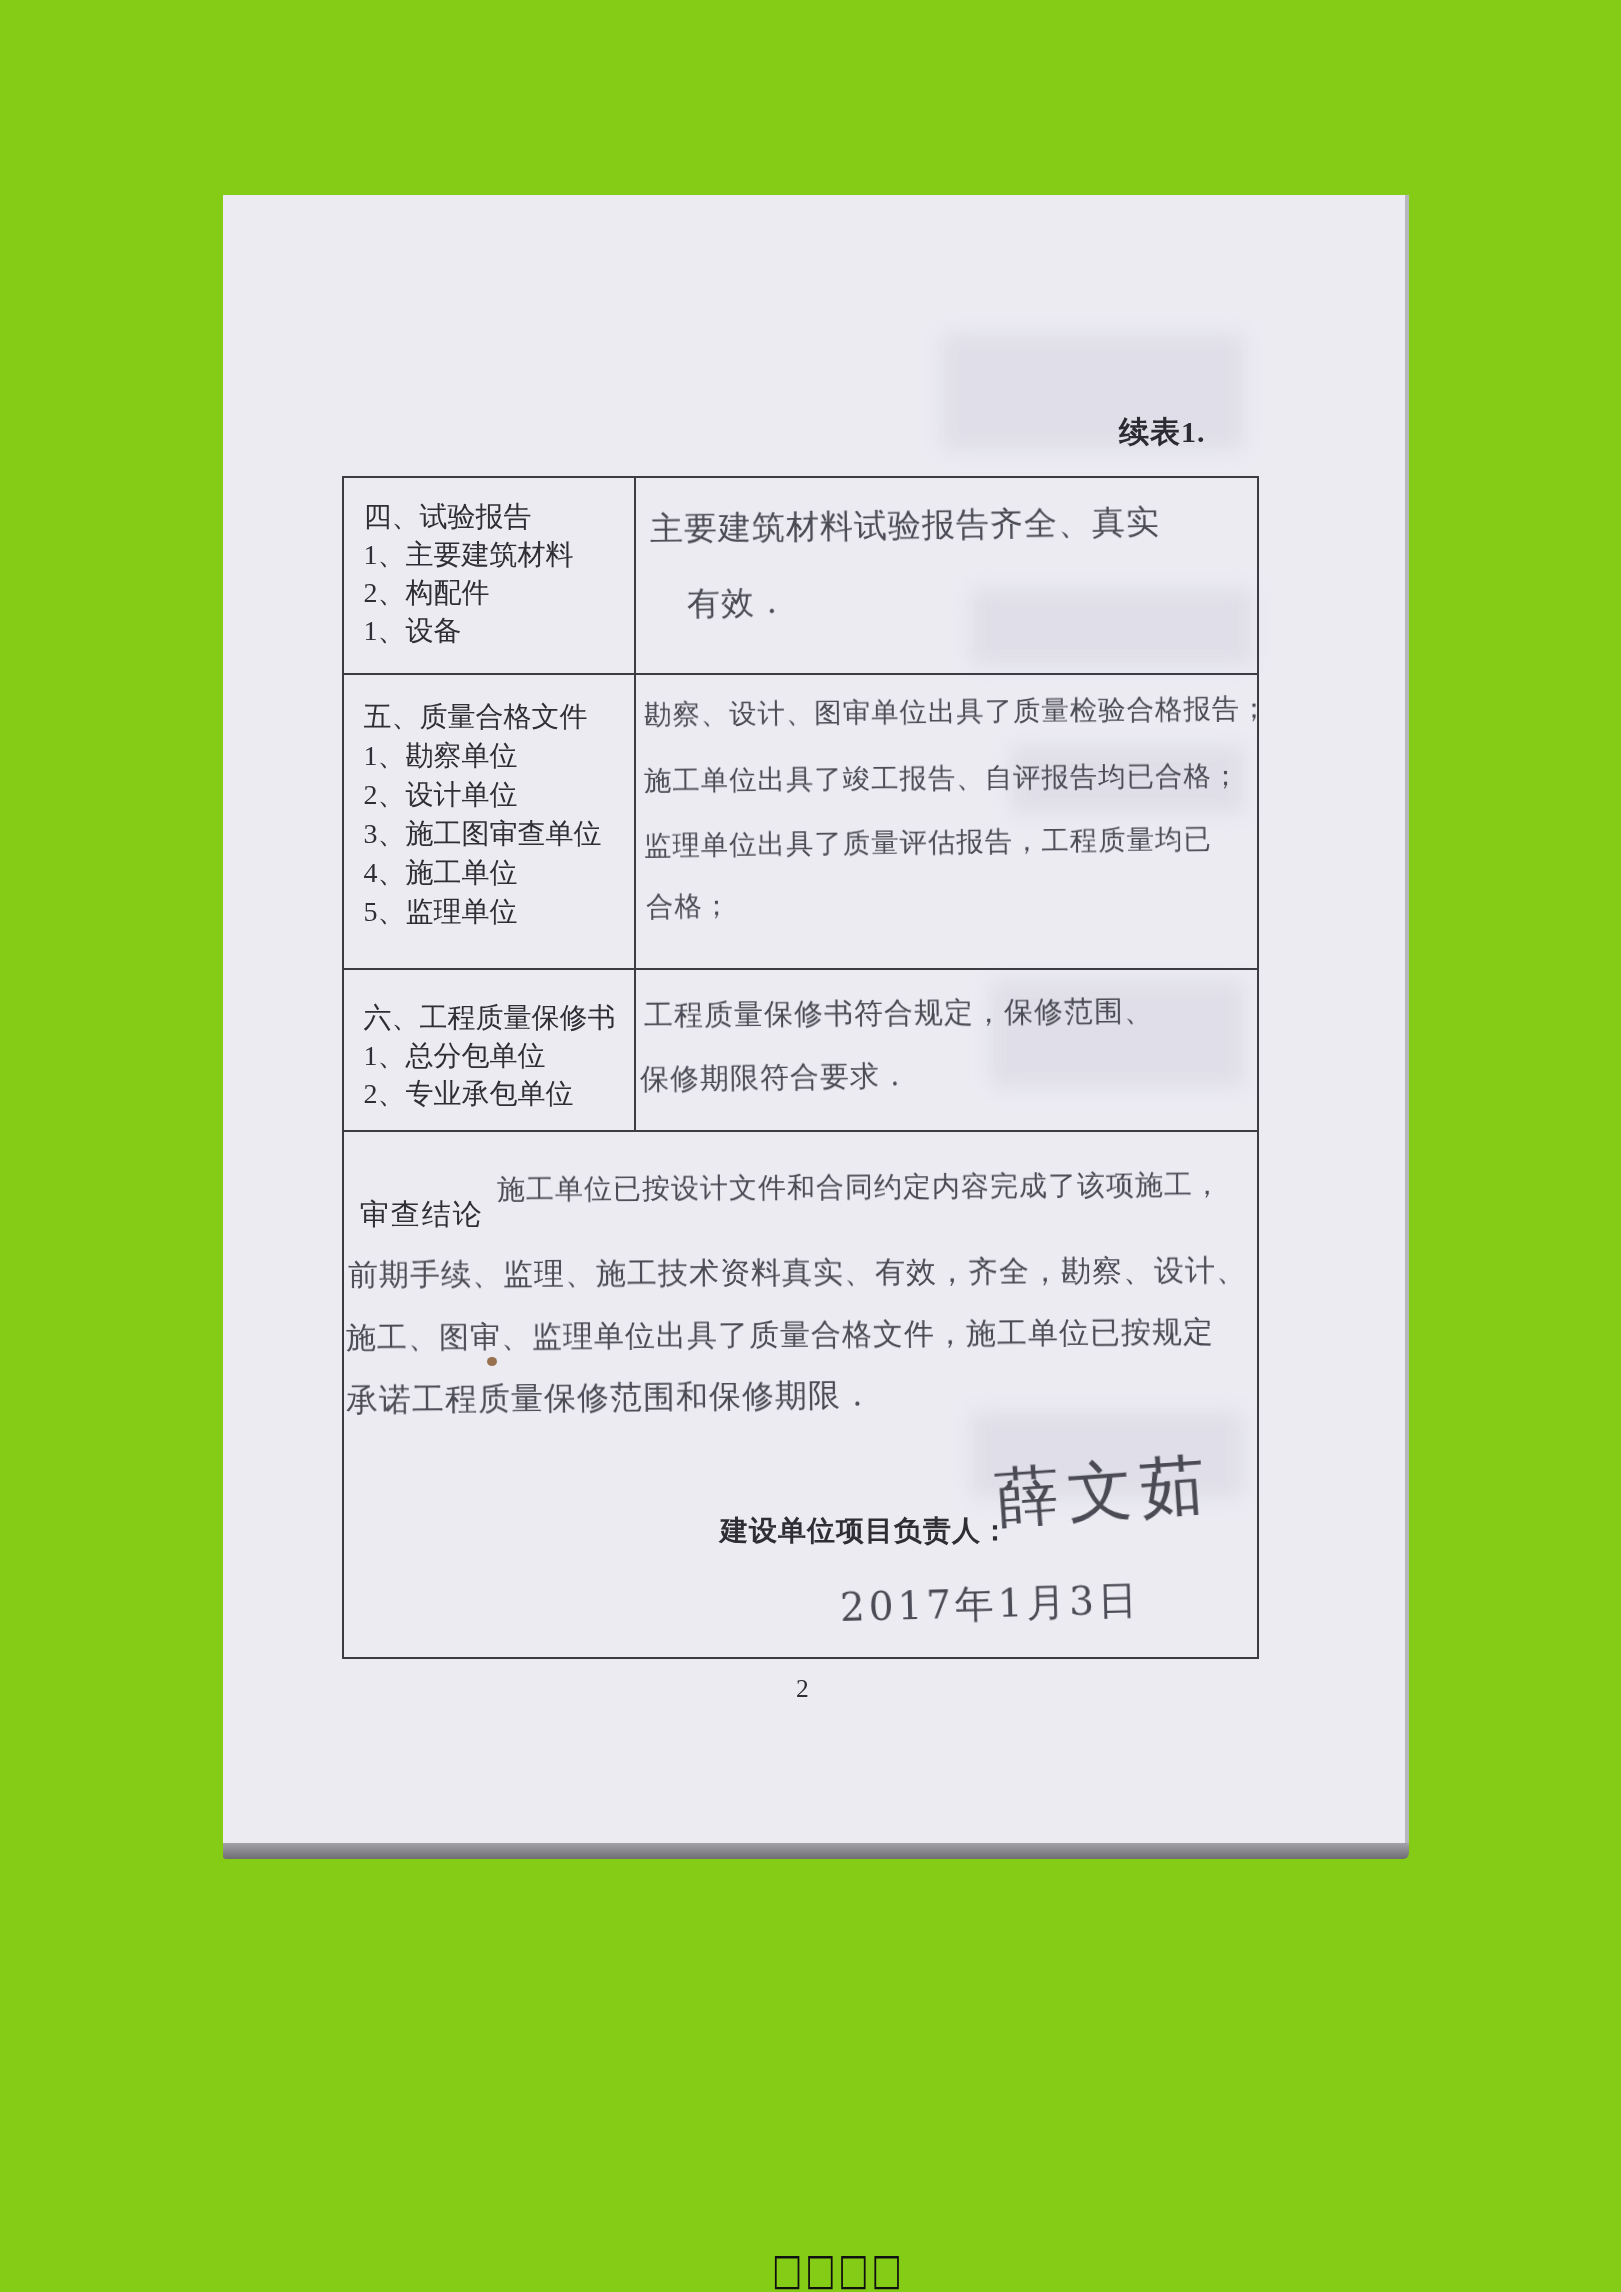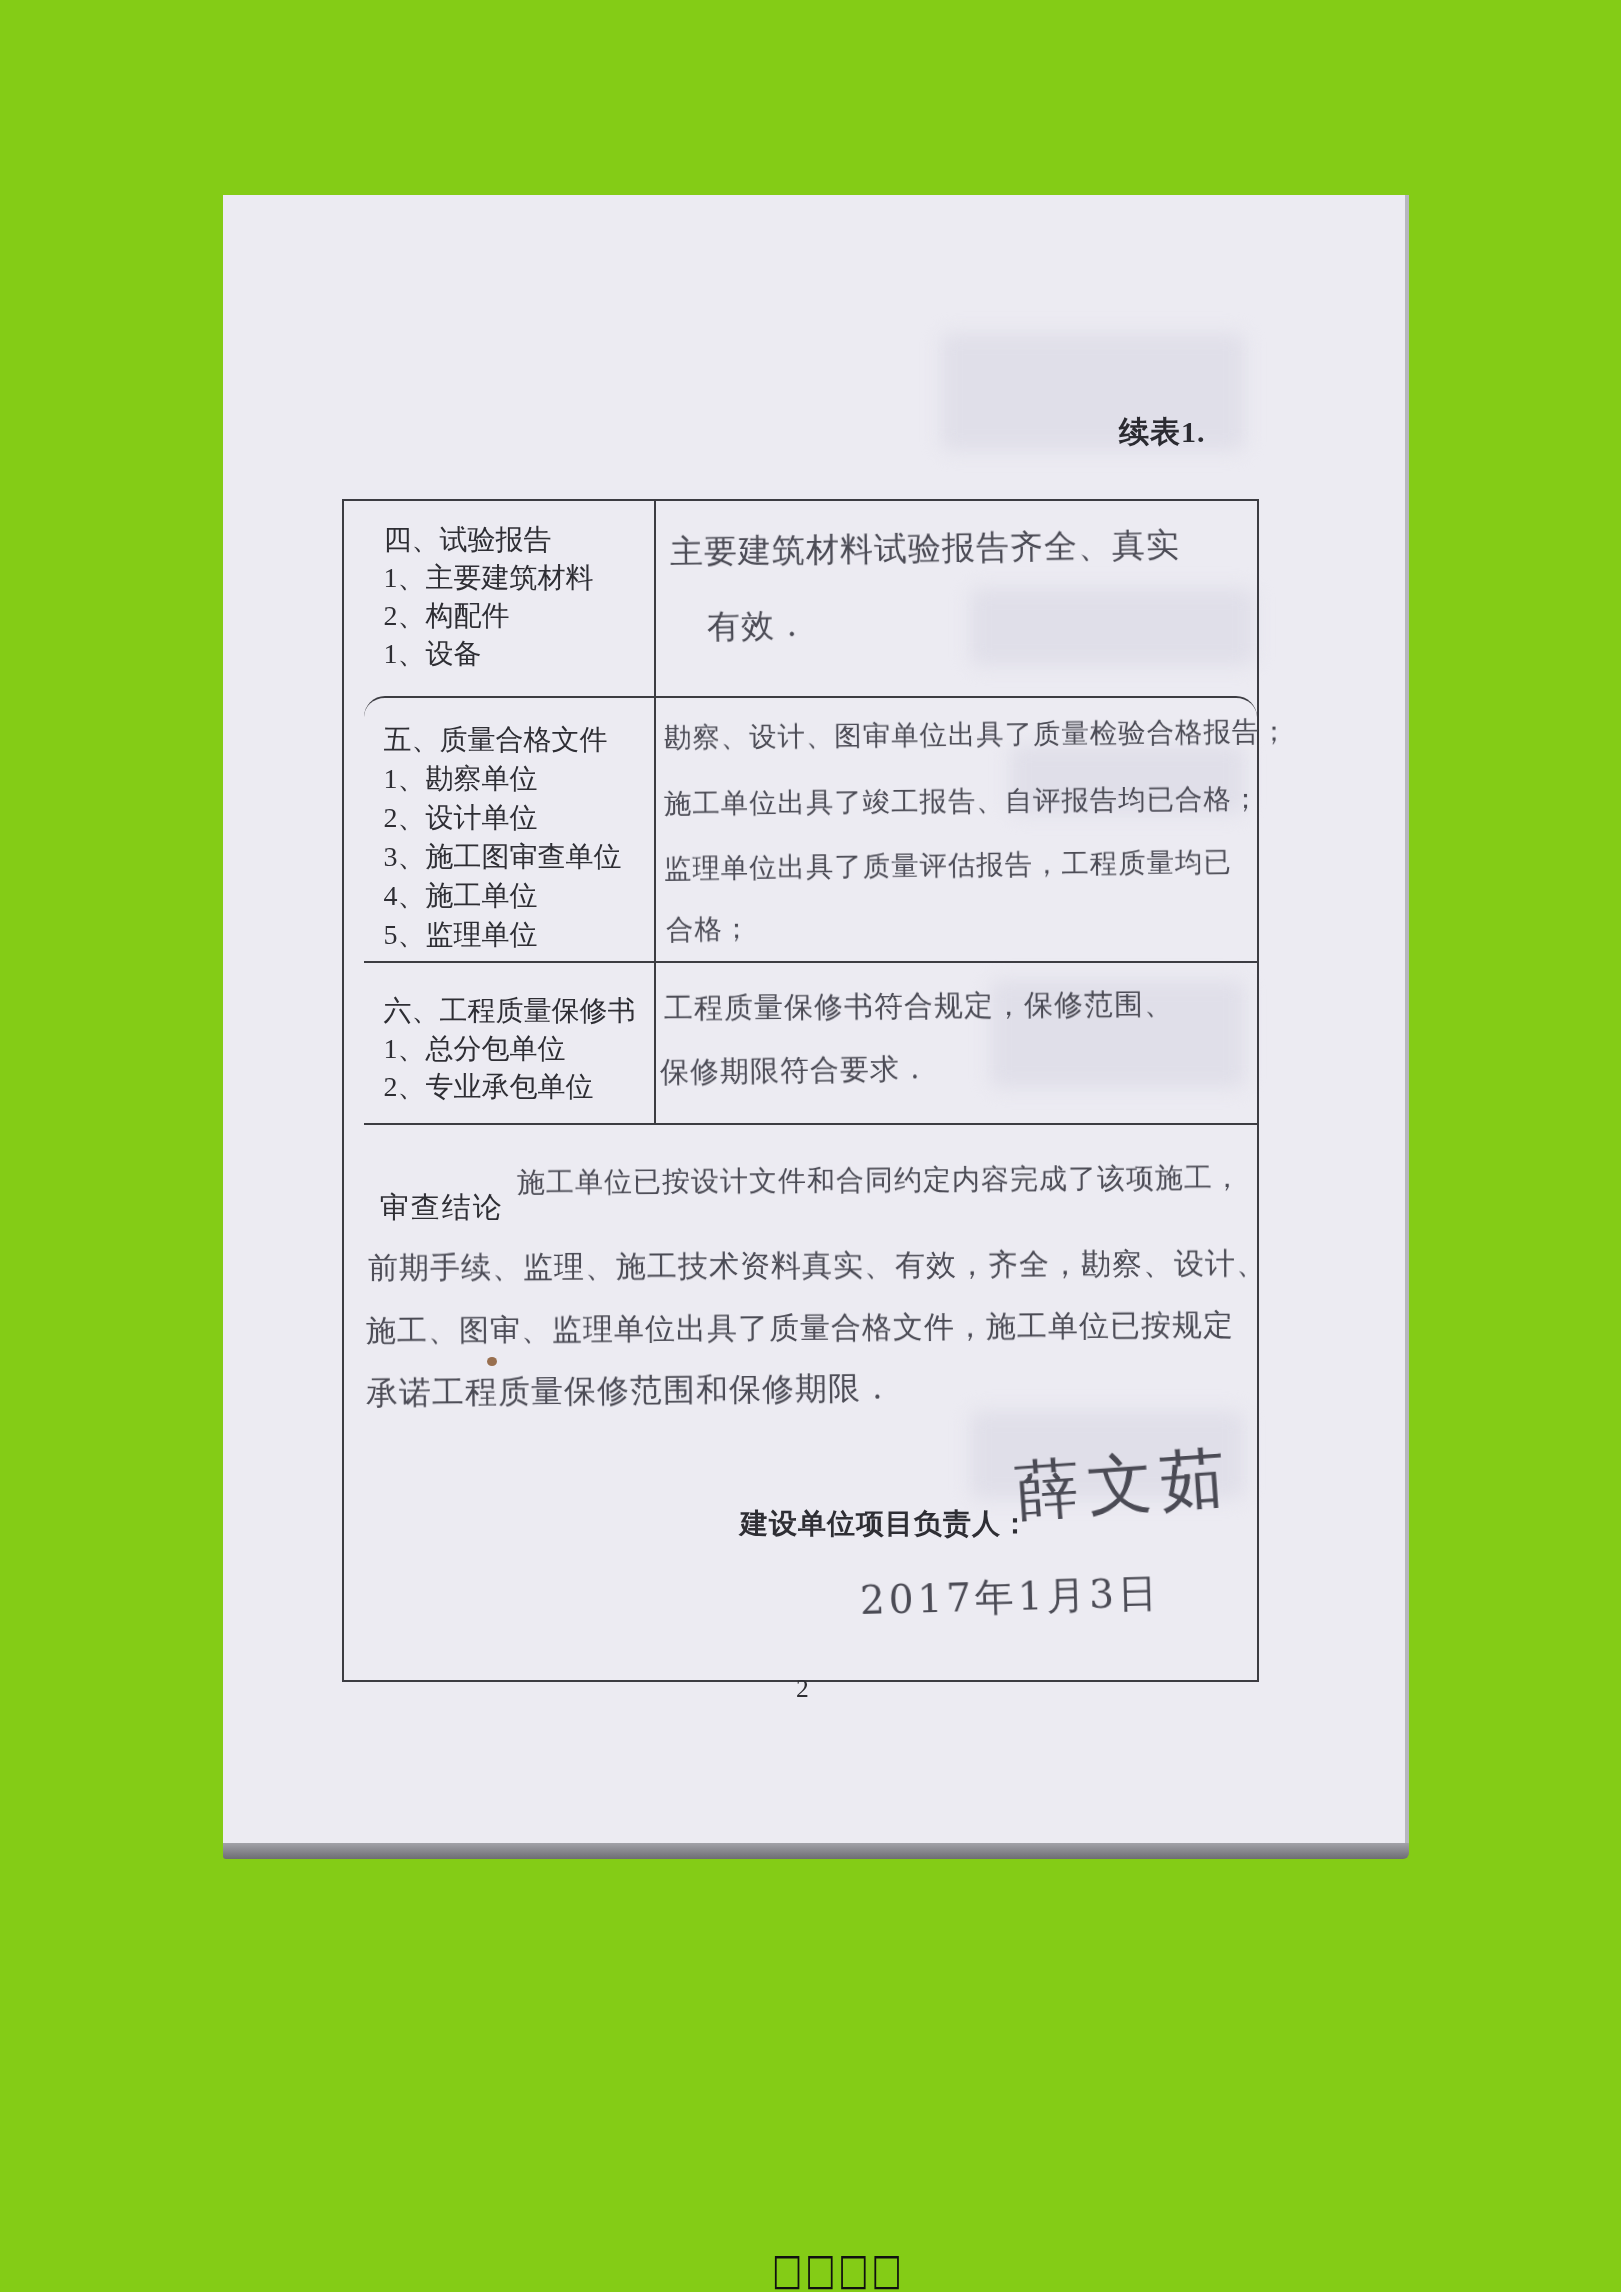--- a/index.html
+++ b/index.html
@@ -9,25 +9,25 @@
   
   .scan-page{position:absolute;left:223px;top:195px;width:1182px;height:1653px;
              background:#ecebf2;border-right:4.9px solid #b7b7bf;}
   .scan-bottom-shadow{position:absolute;left:223px;top:1843px;width:1186px;height:15.7px;
              background:linear-gradient(#a2a2a8,#6d6d73);border-radius:0 0 5.9px 2.9px;}
 
   .cont-label{position:absolute;left:1119px;top:412px;font-size:30px;font-weight:bold;
              letter-spacing:1px;color:#2b2b31;}
 
   
-  .table-box{position:absolute;left:342px;top:499px;width:917px;height:1183px;
-             border:2.9px solid #3c3c42;box-sizing:border-box;padding-left:20px;}
+  .table-box{position:absolute;left:342px;top:476px;width:917px;height:1183px;
+             border:2.9px solid #3c3c42;box-sizing:border-box;}
   .t-row{display:flex;box-sizing:border-box;}
   .t-row+.t-row{border-top:2.9px solid #3c3c42;}
-  .row1{height:195px;} .row2{height:265px;border-radius:21px;} .row3{height:162px;} .row4{height:551px;position:relative;}
+  .row1{height:195px;} .row2{height:295px;} .row3{height:162px;} .row4{height:551px;position:relative;}
   .cell-label{width:292px;border-right:2.9px solid #3c3c42;box-sizing:border-box;
               padding:19.6px 5.9px 0 19.6px;}
   .cell-label .lbl{font-size:28px;line-height:38px;white-space:nowrap;}
   .row2 .cell-label{padding-top:21.6px;} .row2 .lbl{line-height:39px;}
   .row3 .cell-label{padding-top:29px;}
   .cell-hw{position:relative;flex:1;}
 
   
   .hw{position:absolute;font-family:"DejaVu Serif","Liberation Serif",serif;
       color:#4b4b55;white-space:nowrap;filter:blur(0.3px);transform-origin:left center;

